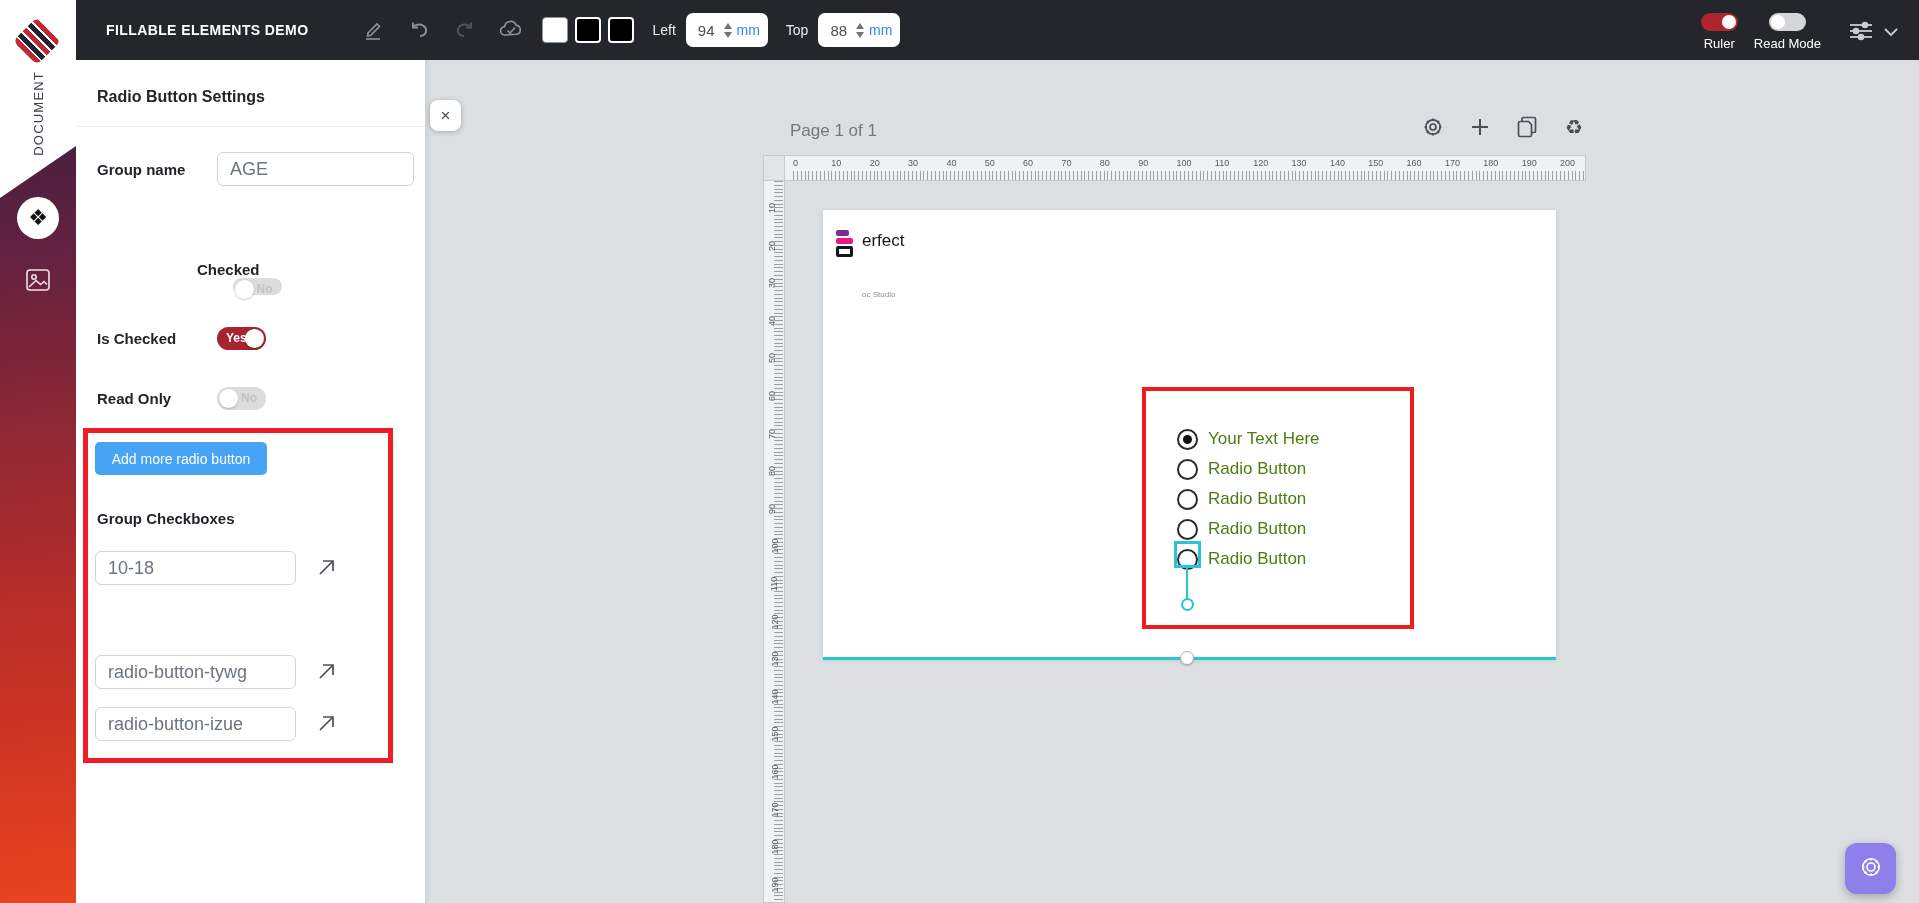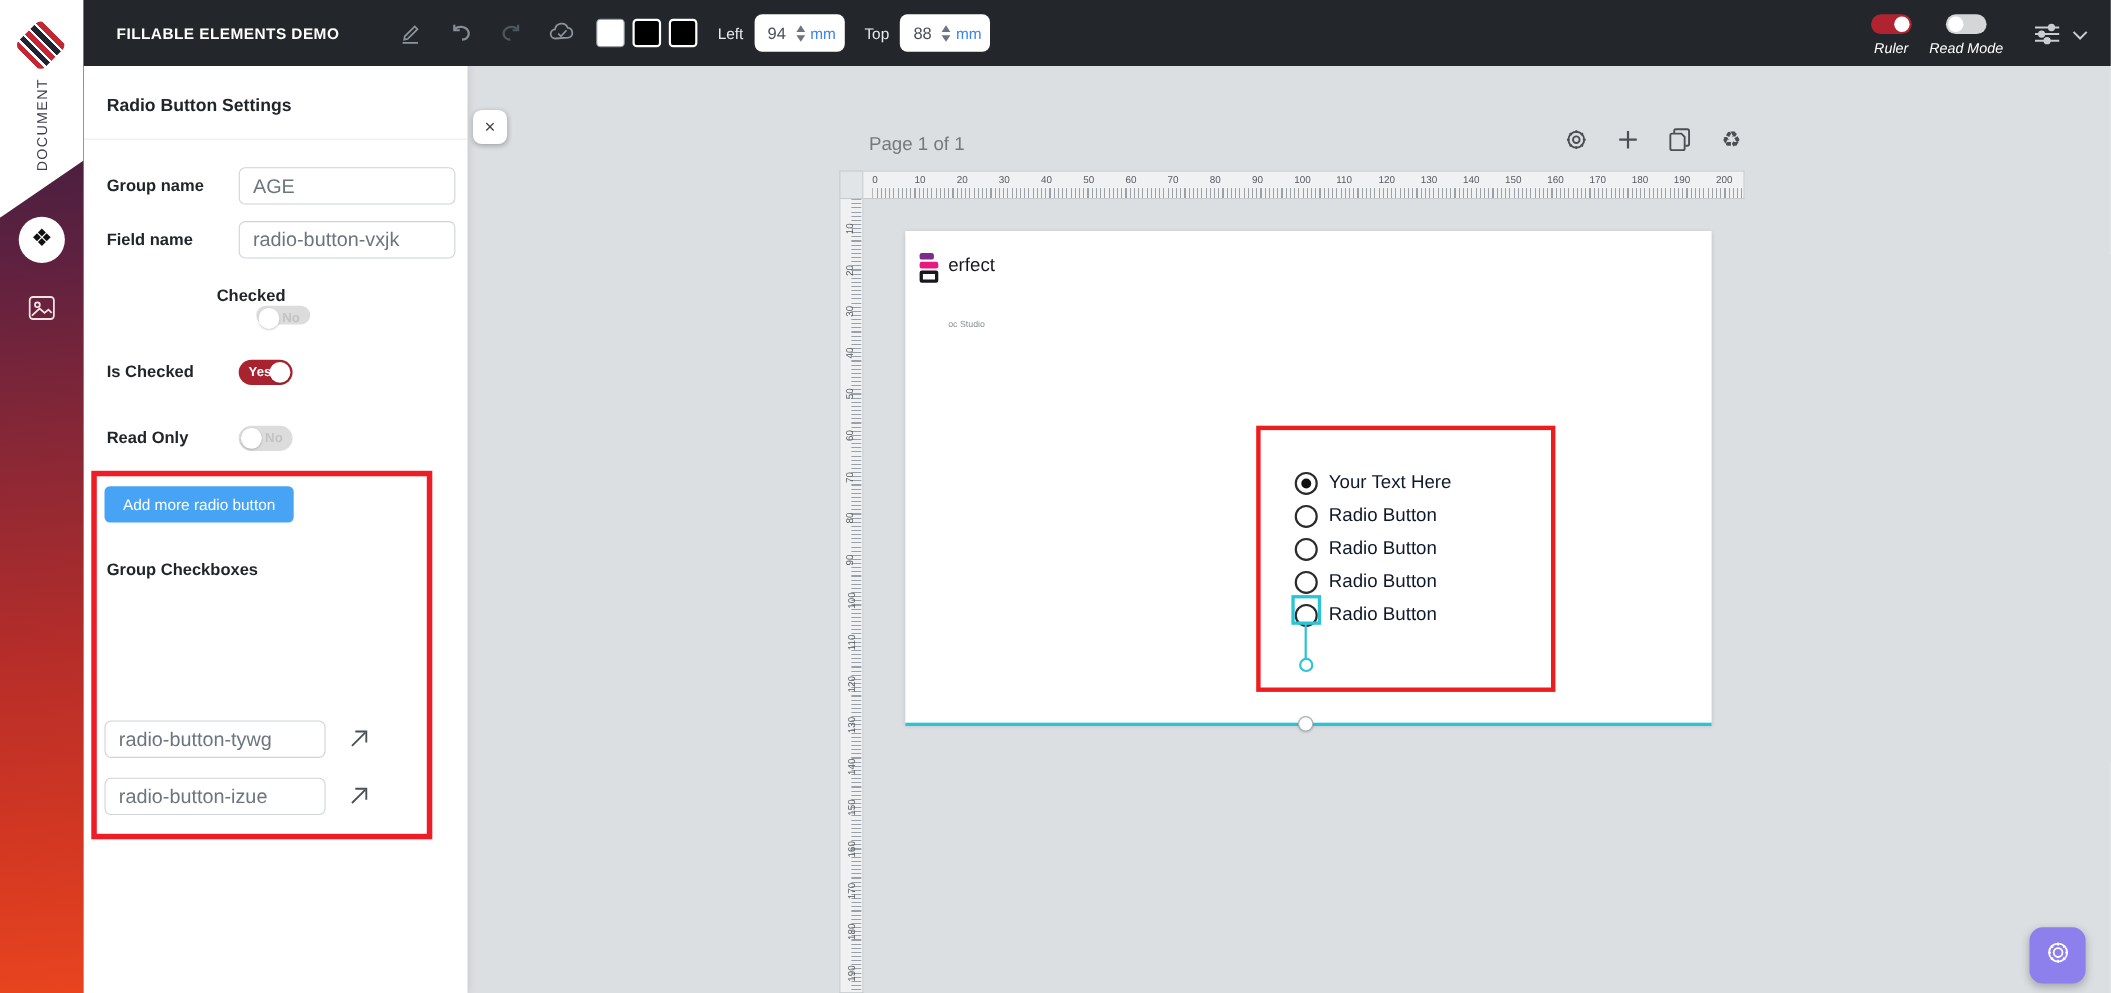--- a/index.html
+++ b/index.html
@@ -18,21 +18,21 @@
   .swatch.white { background:#fff; border:1px solid #8d959c; }
   .swatch.black { background:#000; border:2px solid #fff; }
   .pos-label { color:#e9ecef; font-size:14px; margin-left:18px; }
   .num-input { display:flex; align-items:center; background:#fff; border-radius:7px; height:34px;
                width:82px; margin-left:10px; padding:0 8px 0 12px; }
   .num-val { font-size:15px; color:#495057; flex:1; }
   .stepper { display:flex; flex-direction:column; gap:3px; margin-right:5px; cursor:pointer; }
   .step-up { width:0; height:0; border-left:4px solid transparent; border-right:4px solid transparent; border-bottom:6px solid #6c757d; }
   .step-dn { width:0; height:0; border-left:4px solid transparent; border-right:4px solid transparent; border-top:6px solid #6c757d; }
   .unit { font-size:14px; color:#3b82f6; }
-  .tb-right { margin-left:auto; display:flex; align-items:flex-start; gap:16px;font-style:italic; }
+  .tb-right { margin-left:auto; display:flex; align-items:flex-start; gap:16px; }
   .toggle-col { display:flex; flex-direction:column; align-items:center; gap:5px; padding-top:4px; }
   .toggle-col .t-label { color:#fff; font-size:13px; white-space:nowrap; }
   .pill-sm { width:37px; height:18px; border-radius:9px; position:relative; cursor:pointer; }
   .pill-sm .knob { position:absolute; top:2px; width:14px; height:14px; border-radius:50%; background:#fff; }
   .pill-sm.on { background:#b02431; } .pill-sm.on .knob { right:2px; }
   .pill-sm.off { background:#d4d6d8; } .pill-sm.off .knob { left:2px; }
   .tb-end { display:flex; align-items:center; gap:8px; margin-left:10px; padding-top:10px; }
 
   
   .rail { position:absolute; left:0; top:0; width:76px; height:903px; z-index:40;
@@ -103,21 +103,21 @@
   .lg-3 { top:17px; width:17px; height:11px; background:transparent; border:3px solid #17171f; border-radius:2px; }
   .logo-text { display:flex; flex-direction:column; padding-top:3px;gap:40px; }
   .logo-main { font-size:17px; color:#17171f; line-height:17px; }
   .logo-sub { font-size:8px; color:#8a8f94; margin-top:1px; }
 
   .elem-rect { position:absolute; left:1142px; top:387px; width:272px; height:242px; border:4px solid #ee1c1c; z-index:4; }
   .radio-row { position:absolute; left:1177px; height:30px; display:flex; align-items:center; gap:10px; z-index:5; }
   .radio-circle { width:21px; height:21px; border:2px solid #2b2b2b; border-radius:50%; background:#fff;
                   display:flex; align-items:center; justify-content:center; cursor:pointer; }
   .radio-circle.checked::after { content:""; width:9px; height:9px; border-radius:50%; background:#111; }
-  .radio-label { font-size:17px; color:#0f172a; white-space:nowrap; }
+  .radio-label { font-size:17px; color:#4d7c0f; white-space:nowrap; }
   .sel-box { position:absolute; left:1174px; top:541px; width:27px; height:27px; border:3px solid #2ac4d4; z-index:6; pointer-events:none; }
   .sel-line { position:absolute; left:1186px; top:568px; width:2px; height:32px; background:#2ac4d4; z-index:6; }
   .sel-knob { position:absolute; left:1181px; top:598px; width:13px; height:13px; border:2px solid #2ac4d4; border-radius:50%; background:#fff; z-index:6; cursor:grab; }
 
   .fab { position:absolute; left:1845px; top:843px; width:51px; height:51px; border-radius:12px; background:#8d80ed;
          box-shadow:0 3px 8px rgba(0,0,0,.25); display:flex; align-items:center; justify-content:center; cursor:pointer; z-index:50; }
 </style>
 </head>
 <body>
 
@@ -232,24 +232,20 @@
 
   <div class="panel">
     <div class="panel-title">Radio Button Settings</div>
     <div class="panel-divider"></div>
 
     <div class="prow" style="top:80px;margin-top:12px;">
       <span class="plabel">Group name</span>
       <input class="text-input" type="text" value="AGE" style="">
     </div>
 
-    <div class="prow" style="top:141px;">
-      <span class="plabel">Field name</span>
-      <input class="text-input" type="text" value="radio-button-vxjk" style="">
-    </div>
 
     <div class="prow" style="top:201px;flex-direction:column;">
       <span class="plabel">Checked</span>
       <span class="pill-lg off">
         <span class="knob"></span>
           <span class="state">No</span>
       </span>
     </div>
 
     <div class="prow" style="top:261px;">
@@ -267,20 +263,29 @@
           <span class="state">No</span>
       </span>
     </div>
 
     <div class="highlight-rect"></div>
 
     <button class="add-btn">Add more radio button</button>
 
     <div class="gc-label">Group Checkboxes</div>
 
+    <div class="gc-row" style="top:491px;">
+      <input class="text-input" type="text" value="10-18" style="">
+      <span class="gc-icon">
+        <svg width="22" height="22" viewBox="0 0 22 22" fill="none" stroke="#4a4f54" stroke-width="1.7">
+          <path d="M8 4 H18 V14"></path>
+            <line x1="17" y1="5" x2="5" y2="17"></line>
+        </svg>
+      </span>
+    </div>
     <div class="gc-row" style="top:647px;">
       <input class="text-input" type="text" value="radio-button-izue" style="">
       <span class="gc-icon">
         <svg width="22" height="22" viewBox="0 0 22 22" fill="none" stroke="#4a4f54" stroke-width="1.7">
           <path d="M8 4 H18 V14"></path>
             <line x1="17" y1="5" x2="5" y2="17"></line>
         </svg>
       </span>
     </div>
     <div class="gc-row" style="top:595px;">

